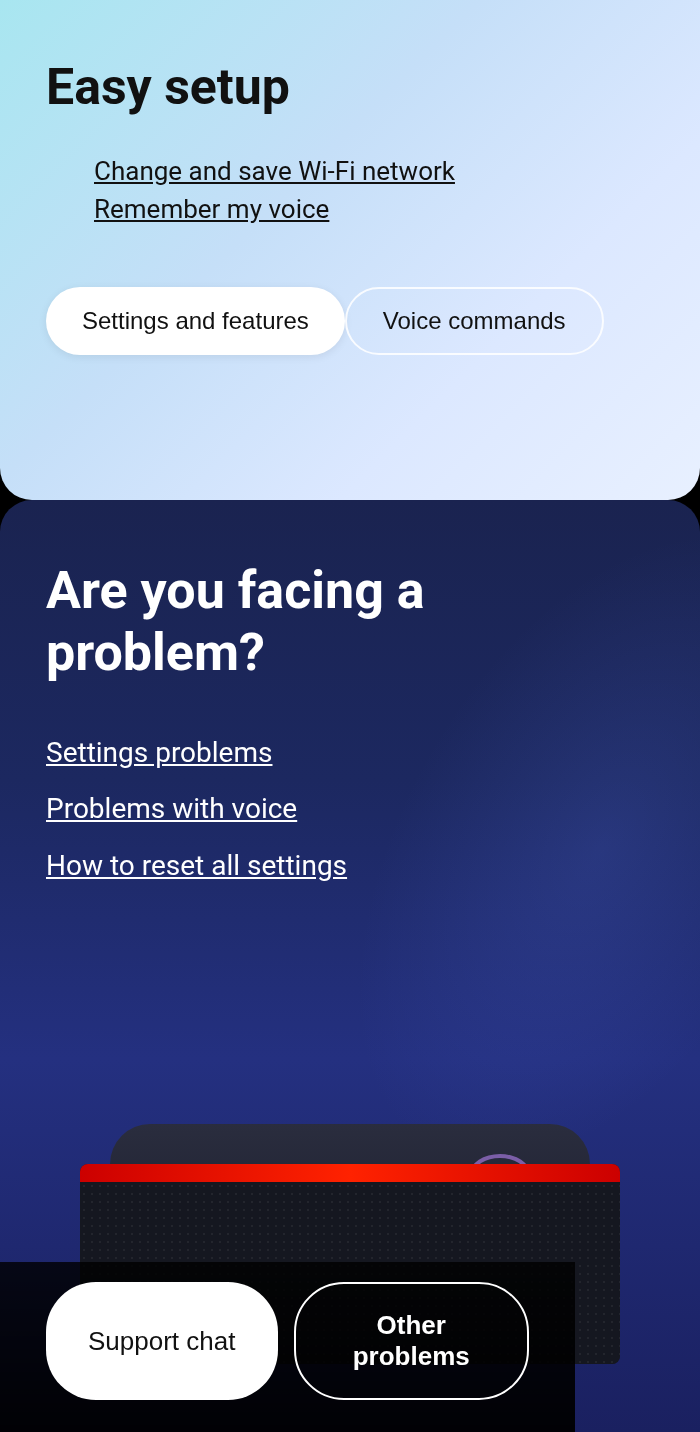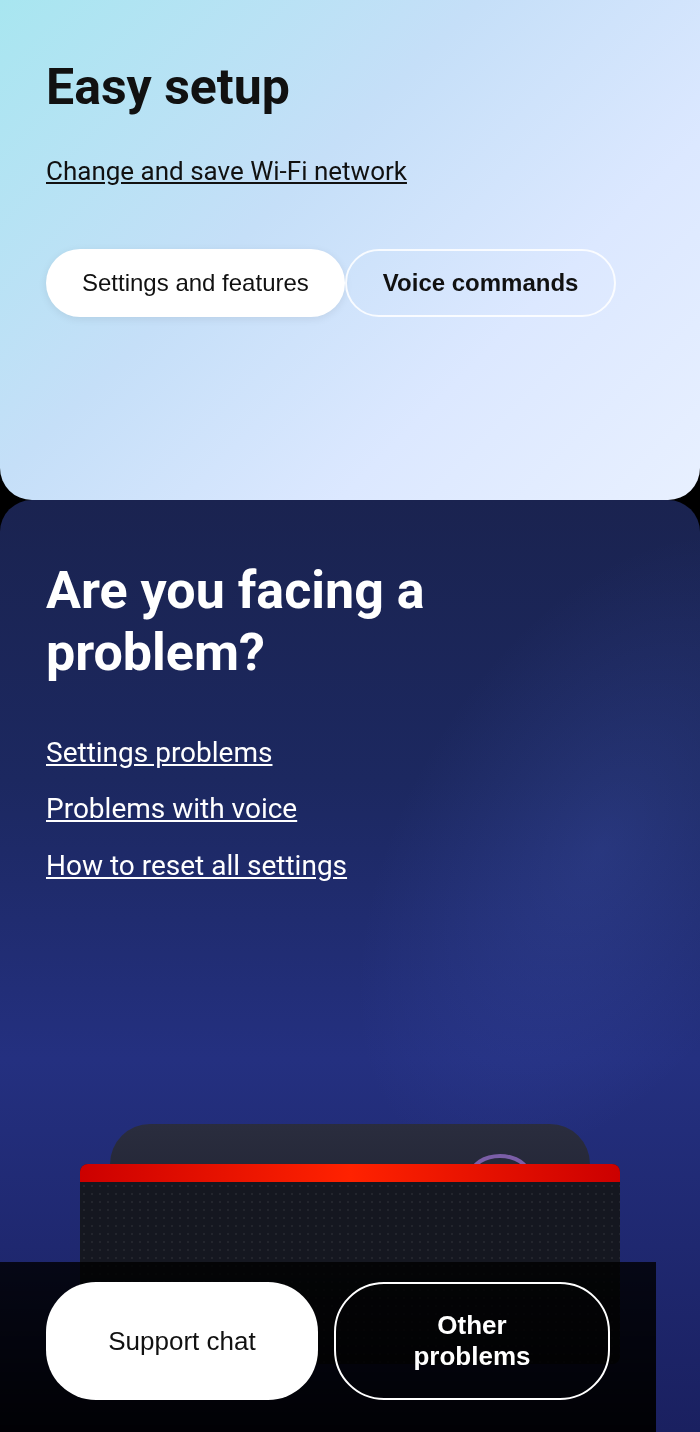--- a/index.html
+++ b/index.html
@@ -33,20 +33,21 @@
       color: #111;
       margin-bottom: 40px;
       line-height: 1.1;
     }
 
     .top-links {
       display: flex;
       flex-direction: column;
       gap: 4px;
       margin-bottom: 60px;
+      margin-left: 48px;
     }
 
     .top-link {
       font-size: 26px;
       font-weight: 400;
       color: #111;
       text-decoration: underline;
       cursor: pointer;
       line-height: 1.3;
     }
@@ -68,21 +69,21 @@
       white-space: nowrap;
       box-shadow: 0 2px 8px rgba(0,0,0,0.08);
     }
 
     .btn-voice {
       background: transparent;
       border: 2px solid rgba(255,255,255,0.85);
       border-radius: 50px;
       padding: 12px 36px;
       font-size: 24px;
-      font-weight: 700;
+      font-weight: 400;
       color: #111;
       cursor: pointer;
       white-space: nowrap;
     }
 
     
     .bottom-section {
       width: 100%;
       background: linear-gradient(180deg, #1a2350 0%, #1c2860 30%, #243080 60%, #1a2060 100%);
       min-height: 932px;
@@ -204,21 +205,21 @@
       background-image:
         radial-gradient(circle, rgba(255,255,255,0.06) 1px, transparent 1px);
       background-size: 8px 8px;
     }
 
     
     .bottom-bar {
       position: fixed;
       bottom: 0;
       left: 0;
-      width: 656px;
+      width: 575px;
       padding: 20px 46px 32px 46px;
       display: flex;
       gap: 16px;
       background: linear-gradient(0deg, rgba(0,0,0,0.95) 0%, rgba(0,0,0,0.8) 100%);
       z-index: 100;
     }
 
     .btn-support {
       background: #fff;
       border: none;
@@ -256,20 +257,21 @@
     }
   </style>
 </head>
 <body>
 
 <div class="top-section">
   <h1 class="easy-setup-title">Easy setup</h1>
 
   <div class="top-links">
     <a class="top-link">Change and save Wi-Fi network</a>
+    <a class="top-link">Remember my voice</a>
   </div>
 
   <div class="top-buttons">
     <button class="btn-settings">Settings and features</button>
     <button class="btn-voice">Voice commands</button>
   </div>
 </div>
 
 <div class="bottom-section">
   <div class="light-beam"></div>

